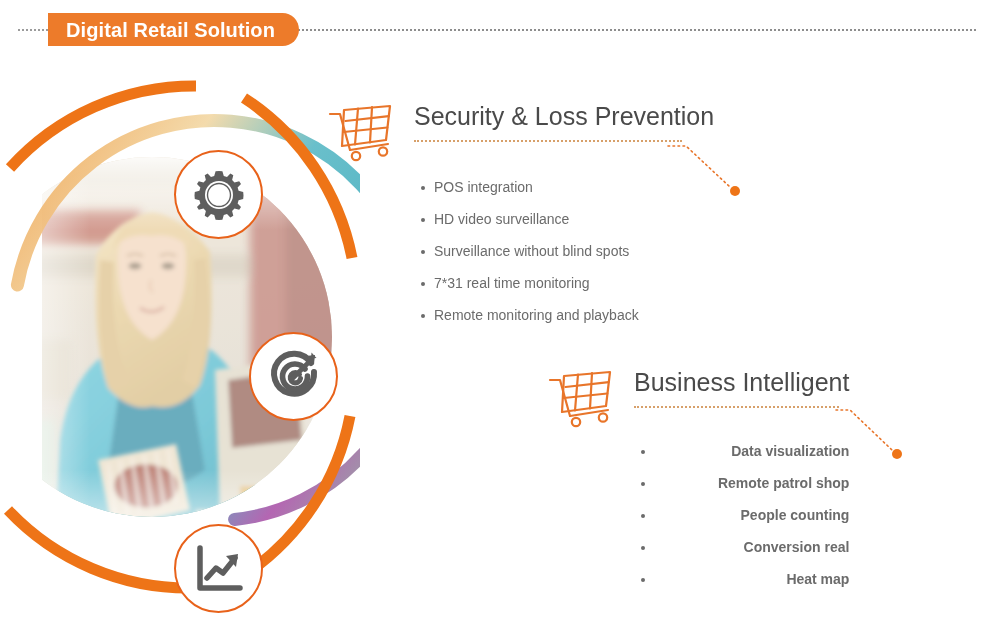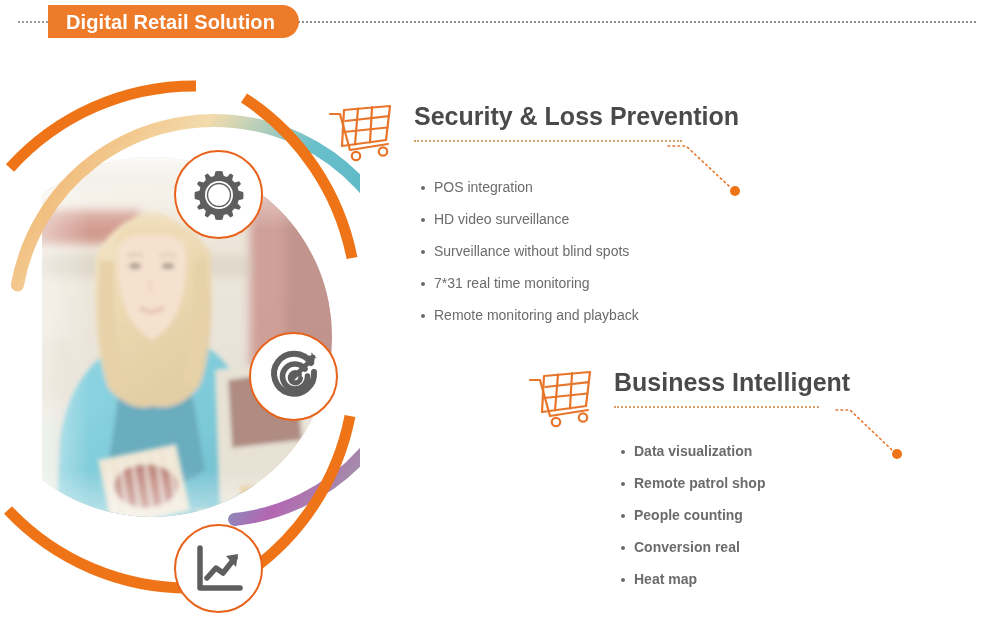--- a/index.html
+++ b/index.html
@@ -16,21 +16,21 @@
     width: 985px;
     height: 634px;
     overflow: hidden;
     background: #ffffff;
   }
 
   
   #header-row {
     position: absolute;
     left: 0;
-    top: 0;
+    top: 8px;
     width: 985px;
     height: 44px;
   }
   .hdr-dot-left {
     position: absolute;
     left: 18px;
     top: 21px;
     width: 34px;
     height: 0;
     border-top: 2px dotted #9b9b9b;
@@ -86,34 +86,34 @@
     justify-content: center;
   }
   #node-gear   { left: 174px; top: 110px; width: 89px; height: 89px; }
   #node-target { left: 249px; top: 292px; width: 89px; height: 89px; }
   #node-chart  { left: 174px; top: 484px; width: 89px; height: 89px; }
   .icon-node svg { display: block; }
 
   
   .section { position: absolute; }
   #section-security { left: 328px; top: 98px; }
-  #section-bi       { left: 528px; top: 364px; }
+  #section-bi       { left: 548px; top: 364px; text-align: right; }
 
   .sec-head {
     display: flex;
     align-items: flex-start;
   }
   .cart-icon { flex: 0 0 auto; margin-top: 6px; }
   .cart-icon svg { display: block; }
 
   .head-wrap { margin-left: 16px; padding-top: 4px; }
   .sec-title {
     font-size: 25px;
     color: #4A4A4A;
-    font-weight: bold;
+    font-weight: normal;
     line-height: 1.15;
     white-space: nowrap;
   }
   .title-rule {
     margin-top: 9px;
     height: 0;
     border-top: 2px dotted #D7A06A;
   }
   #section-security .title-rule { width: 268px; }
   #section-bi .title-rule { width: 205px; }

